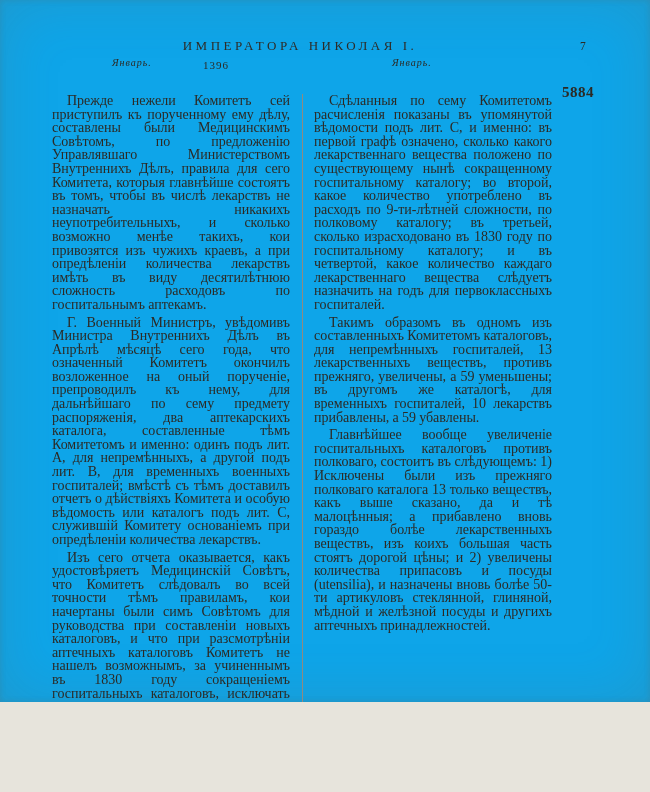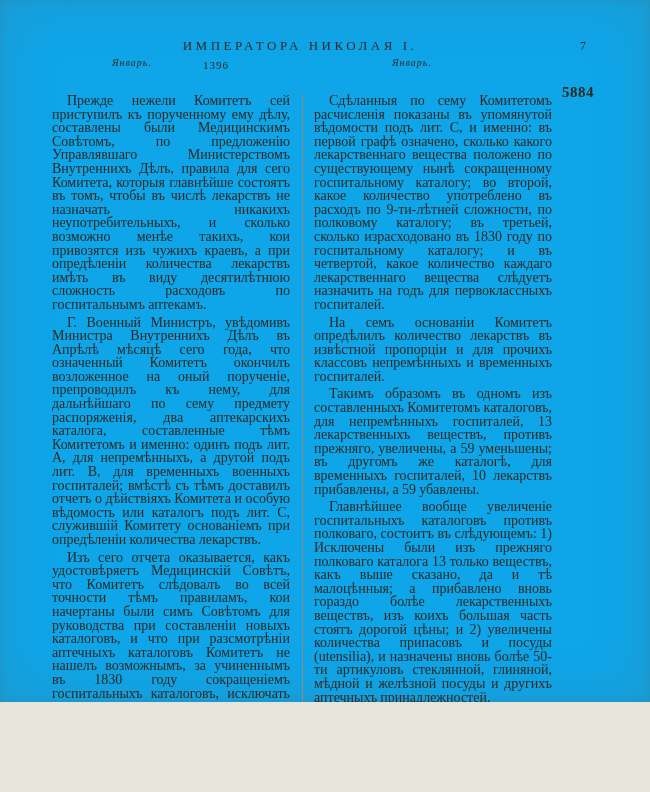--- a/index.html
+++ b/index.html
@@ -115,21 +115,20 @@
   <div class="act-number">5884</div>
 
   <div class="columns">
     <div class="col">
       <p class="para">Прежде нежели Комитетъ сей приступилъ къ порученному ему дѣлу, составлены были Медицинскимъ Совѣтомъ, по предложенію Управлявшаго Министерствомъ Внутреннихъ Дѣлъ, правила для сего Комитета, которыя главнѣйше состоятъ въ томъ, чтобы въ числѣ лекарствъ не назначать никакихъ неупотребительныхъ, и сколько возможно менѣе такихъ, кои привозятся изъ чужихъ краевъ, а при опредѣленіи количества лекарствъ имѣть въ виду десятилѣтнюю сложность расходовъ по госпитальнымъ аптекамъ.</p>
       <p class="para">Г. Военный Министръ, увѣдомивъ Министра Внутреннихъ Дѣлъ въ Апрѣлѣ мѣсяцѣ сего года, что означенный Комитетъ окончилъ возложенное на оный порученіе, препроводилъ къ нему, для дальнѣйшаго по сему предмету распоряженія, два аптекарскихъ каталога, составленные тѣмъ Комитетомъ и именно: одинъ подъ лит. А, для непремѣнныхъ, а другой подъ лит. В, для временныхъ военныхъ госпиталей; вмѣстѣ съ тѣмъ доставилъ отчетъ о дѣйствіяхъ Комитета и особую вѣдомость или каталогъ подъ лит. С, служившій Комитету основаніемъ при опредѣленіи количества лекарствъ.</p>
       <p class="para">Изъ сего отчета оказывается, какъ удостовѣряетъ Медицинскій Совѣтъ, что Комитетъ слѣдовалъ во всей точности тѣмъ правиламъ, кои начертаны были симъ Совѣтомъ для руководства при составленіи новыхъ каталоговъ, и что при разсмотрѣніи аптечныхъ каталоговъ Комитетъ не нашелъ возможнымъ, за учиненнымъ въ 1830 году сокращеніемъ госпитальныхъ каталоговъ, исключать еще вещества; а потому призналъ необходимымъ оставить каталоги, относительно качества аптечныхъ матеріаловъ, въ настоящемъ оныхъ видѣ. Касательно же опредѣленія количества лекарствъ, потребнаго для годоваго расхода госпиталей всѣхъ 6-ти классовъ, Комитетъ руководствовался 9-ти-лѣтнею</p>
     </div>
     <div class="col">
       <p class="para">Сдѣланныя по сему Комитетомъ расчисленія показаны въ упомянутой вѣдомости подъ лит. С, и именно: въ первой графѣ означено, сколько какого лекарственнаго вещества положено по существующему нынѣ сокращенному госпитальному каталогу; во второй, какое количество употреблено въ расходъ по 9-ти-лѣтней сложности, по полковому каталогу; въ третьей, сколько израсходовано въ 1830 году по госпитальному каталогу; и въ четвертой, какое количество каждаго лекарственнаго вещества слѣдуетъ назначить на годъ для первоклассныхъ госпиталей.</p>
-      <p class="para">На семъ основаніи Комитетъ опредѣлилъ количество лекарствъ въ извѣстной пропорціи и для прочихъ классовъ непремѣнныхъ и временныхъ госпиталей.</p>
       <p class="para">Такимъ образомъ въ одномъ изъ составленныхъ Комитетомъ каталоговъ, для непремѣнныхъ госпиталей, 13 лекарственныхъ веществъ, противъ прежняго, увеличены, а 59 уменьшены; въ другомъ же каталогѣ, для временныхъ госпиталей, 10 лекарствъ прибавлены, а 59 убавлены.</p>
       <p class="para">Главнѣйшее вообще увеличеніе госпитальныхъ каталоговъ противъ полковаго, состоитъ въ слѣдующемъ: 1) Исключены были изъ прежняго полковаго каталога 13 только веществъ, какъ выше сказано, да и тѣ малоцѣнныя; а прибавлено вновь гораздо болѣе лекарственныхъ веществъ, изъ коихъ большая часть стоятъ дорогой цѣны; и 2) увеличены количества припасовъ и посуды (utensilia), и назначены вновь болѣе 50-ти артикуловъ стеклянной, глиняной, мѣдной и желѣзной посуды и другихъ аптечныхъ принадлежностей.</p>
     </div>
   </div>
 
   <div class="column-divider"></div>
 
   <p class="footnote">(*) За 1830 годъ Комитетъ принялъ въ соображеніе госпитальный каталогъ, потому, что отпускъ лекарствъ въ семъ году произведенъ былъ уже по новымъ увеличеннымъ госпитальнымъ каталогамъ.</p>
 
 </div>

